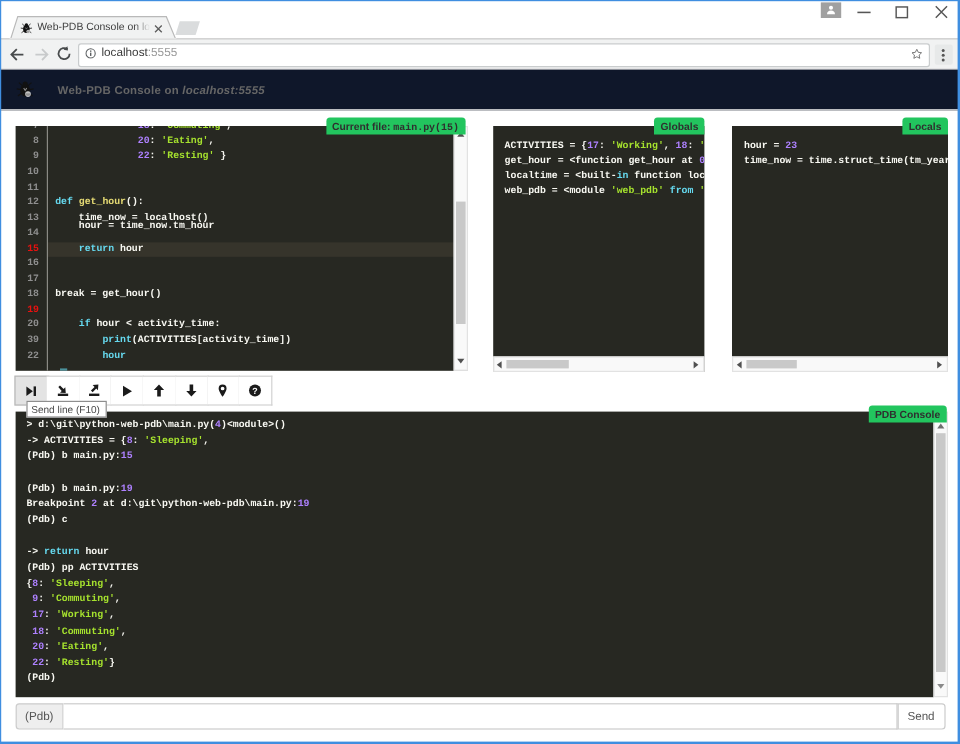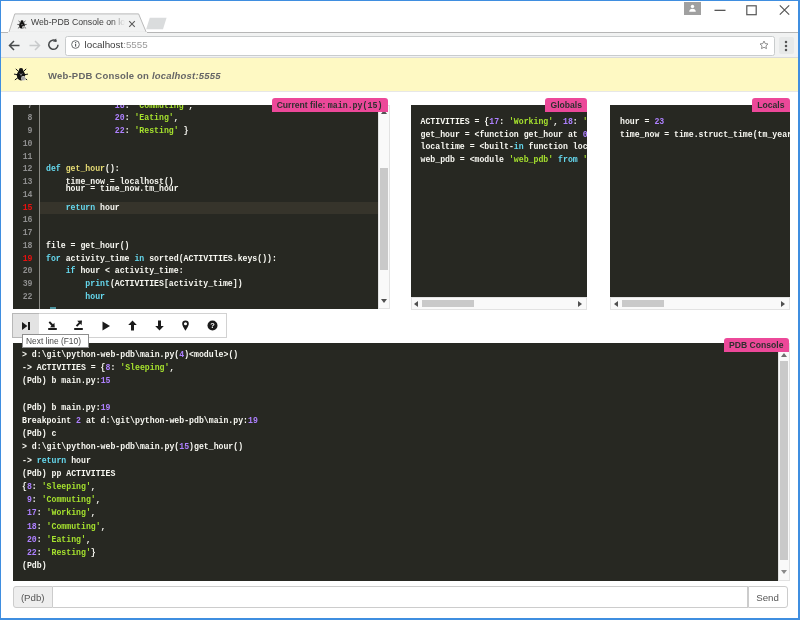--- a/index.html
+++ b/index.html
@@ -2,24 +2,24 @@
 <html><head><meta charset="utf-8"><title>Web-PDB Console</title>
 <style>
 html,body{margin:0;padding:0;}
 body{width:800px;height:620px;position:relative;overflow:hidden;background:#fff;
  font-family:"Liberation Sans",sans-serif;}
 .a{position:absolute;}
 #tbar{left:0;top:31.8px;width:800px;height:1px;background:#b6b6b6;}
 #tool{left:0;top:32.5px;width:800px;height:24.5px;background:#f1f2f2;border-bottom:1px solid #d9dadb;}
 #urlbox{left:65px;top:35.5px;width:708px;height:18.5px;background:#fff;border:1px solid #c9cccd;border-radius:2.5px;}
 #menubtn{left:778.5px;top:36.5px;width:15.5px;height:17.5px;background:#e7e9e9;border-radius:2px;}
-#hdr{left:0;top:58px;width:800px;height:32.5px;background:#fef9c3;border-bottom:1px solid #e7e7e7;}
+#hdr{left:0;top:58px;width:800px;height:32.5px;background:#0f172a;border-bottom:1px solid #e7e7e7;}
 #hdr .t{position:absolute;left:48px;top:12px;font-size:9.5px;font-weight:bold;color:#666;letter-spacing:0.2px;}
 .dark{background:#272822;position:absolute;overflow:hidden;}
-.lbl{position:absolute;background:#ec4899;color:#2f2f2f;font-size:8.6px;font-weight:bold;
+.lbl{position:absolute;background:#22c55e;color:#2f2f2f;font-size:8.6px;font-weight:bold;
  height:14px;line-height:14.5px;padding:0 5px;border-radius:3px 3px 0 0;z-index:5;}
 .lbl .m{font-family:"Liberation Mono",monospace;font-size:8.3px;font-weight:bold;}
 .cl,.xl,.gl,.lnum,.bnum{position:absolute;white-space:pre;font-family:"Liberation Mono",monospace;
  font-size:8.2px;font-weight:bold;line-height:12.75px;color:#f8f8f2;}
 .xl{line-height:13.2px;left:9.5px;}
 .cl{left:33.5px;}
 .lnum,.bnum{width:20px;left:0;text-align:right;color:#8f8f8f;}
 .bnum{color:#e8110f;}
 .gl{left:10px;}
 .hl{position:absolute;left:27.5px;width:350px;height:12.75px;background:rgba(163,136,112,0.13);}
@@ -156,23 +156,22 @@
 <div class="lnum" style="top:83.75px">14</div>
 <div class="cl" style="top:78px">    hour = time_now.tm_hour</div>
 <div class="hl" style="top:96.50px"></div>
 <div class="bnum" style="top:96.50px">15</div>
 <div class="cl" style="top:96.50px">    <i class="k">return</i> hour</div>
 <div class="lnum" style="top:109.25px">16</div>
 <div class="cl" style="top:109.25px"></div>
 <div class="lnum" style="top:122.00px">17</div>
 <div class="cl" style="top:122.00px"></div>
 <div class="lnum" style="top:134.75px">18</div>
-<div class="cl" style="top:134.75px">file = get_hour()</div>
+<div class="cl" style="top:134.75px">break = get_hour()</div>
 <div class="bnum" style="top:147.50px">19</div>
-<div class="cl" style="top:147.50px"><i class="k">for</i> activity_time <i class="k">in</i> sorted(ACTIVITIES.keys()):</div>
 <div class="lnum" style="top:160.25px">20</div>
 <div class="cl" style="top:160.25px">    <i class="k">if</i> hour &lt; activity_time:</div>
 <div class="lnum" style="top:173.00px">39</div>
 <div class="cl" style="top:173.00px">        <i class="k">print</i>(ACTIVITIES[activity_time])</div>
 <div class="lnum" style="top:185.75px">22</div>
 <div class="cl" style="top:185.75px">        <i class="k">hour</i></div>
 <div style="position:absolute;left:37.5px;top:201.5px;width:5.5px;height:2.5px;background:rgba(102,217,239,0.6)"></div>
 <div class="gut"></div>
 </div>
 <div class="lbl" style="right:412.5px;top:98px;">Current file: <span class="m">main.py(15)</span></div>
@@ -240,30 +239,29 @@
     <svg width="9" height="11" viewBox="0 0 9 11">
       <path fill="#1b1b1b" fill-rule="evenodd" d="M4.5 0.4A3.3 3.3 0 0 0 1.2 3.7c0 2.3 3.3 6.9 3.3 6.9s3.3-4.6 3.3-6.9A3.3 3.3 0 0 0 4.5 0.4zm0 1.8a1.55 1.55 0 1 1 0 3.1 1.55 1.55 0 0 1 0-3.1z"></path>
     </svg>
   </div>
 <div class="tbtn" style="left:199.25px;width:26.75px;">
     <svg width="11" height="11" viewBox="0 0 11 11">
       <circle cx="5.5" cy="5.5" r="5" fill="#1b1b1b"></circle>
       <text x="5.5" y="8.1" font-size="7.4" font-weight="bold" text-anchor="middle" fill="#fff" font-family="Liberation Sans,sans-serif">?</text>
     </svg>
   </div>
-<div class="a" id="tip">Next line (F10)</div>
+<div class="a" id="tip">Send line (F10)</div>
 
 <div class="dark" style="left:12.5px;top:343px;width:765.5px;height:238px;text-align:right;">
 <div class="xl" style="top:5.00px">&gt; d:\git\python-web-pdb\main.py(<i class="n">4</i>)&lt;module&gt;()</div>
 <div class="xl" style="top:18.20px">-&gt; ACTIVITIES = {<i class="n">8</i>: <i class="s">'Sleeping'</i>,</div>
 <div class="xl" style="top:31.40px">(Pdb) b main.py:<i class="n">15</i></div>
 <div class="xl" style="top:57.80px">(Pdb) b main.py:<i class="n">19</i></div>
 <div class="xl" style="top:71.00px">Breakpoint <i class="n">2</i> at d:\git\python-web-pdb\main.py:<i class="n">19</i></div>
 <div class="xl" style="top:84.20px">(Pdb) c</div>
-<div class="xl" style="top:97.40px">&gt; d:\git\python-web-pdb\main.py(<i class="n">15</i>)get_hour()</div>
 <div class="xl" style="top:110.60px">-&gt; <i class="k">return</i> hour</div>
 <div class="xl" style="top:123.80px">(Pdb) pp ACTIVITIES</div>
 <div class="xl" style="top:137.00px">{<i class="n">8</i>: <i class="s">'Sleeping'</i>,</div>
 <div class="xl" style="top:150.20px"> <i class="n">9</i>: <i class="s">'Commuting'</i>,</div>
 <div class="xl" style="top:163.40px"> <i class="n">17</i>: <i class="s">'Working'</i>,</div>
 <div class="xl" style="top:176.60px"> <i class="n">18</i>: <i class="s">'Commuting'</i>,</div>
 <div class="xl" style="top:189.80px"> <i class="n">20</i>: <i class="s">'Eating'</i>,</div>
 <div class="xl" style="top:203.00px"> <i class="n">22</i>: <i class="s">'Resting'</i>}</div>
 <div class="xl" style="top:216.20px">(Pdb)</div>
 </div>

